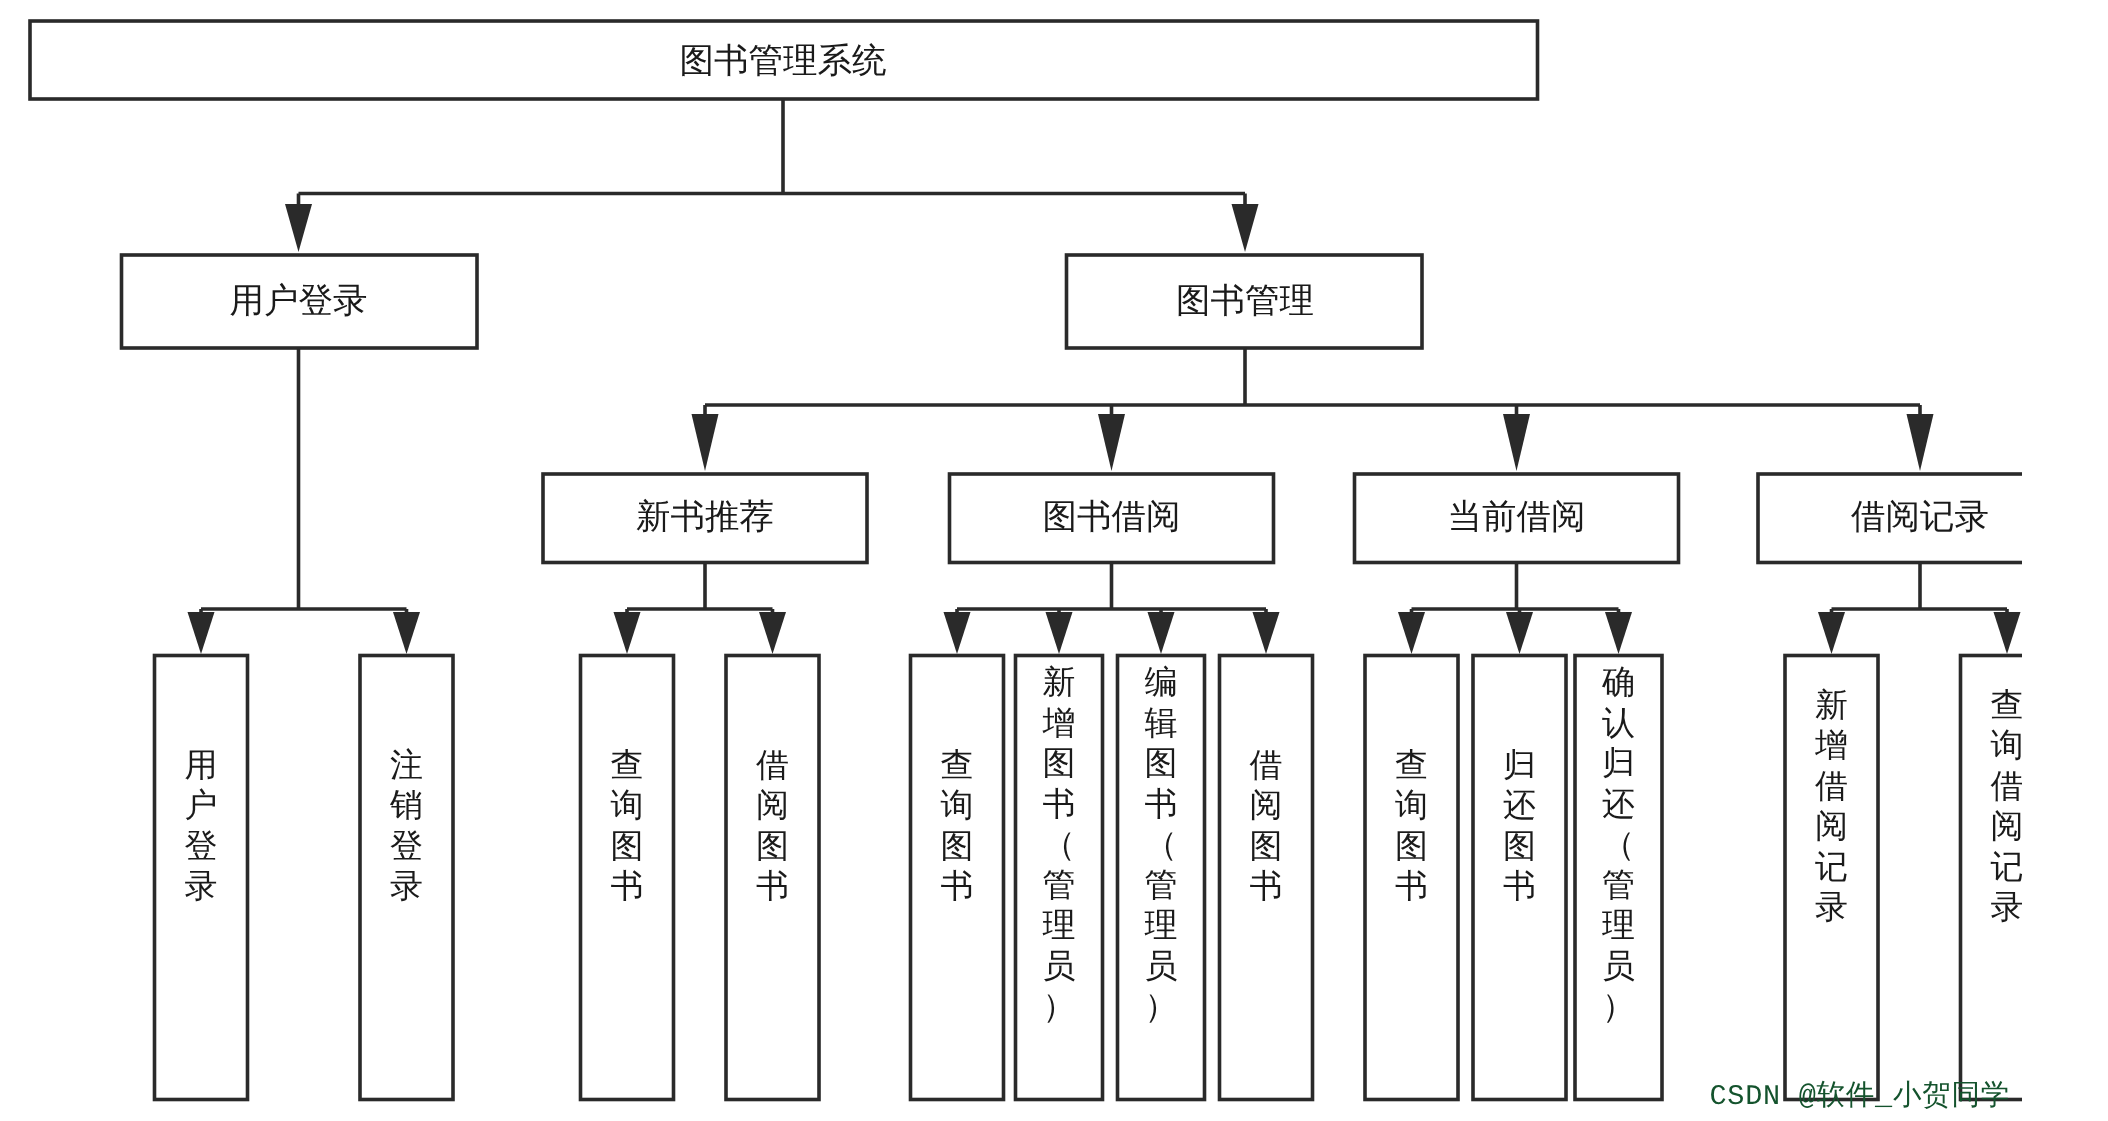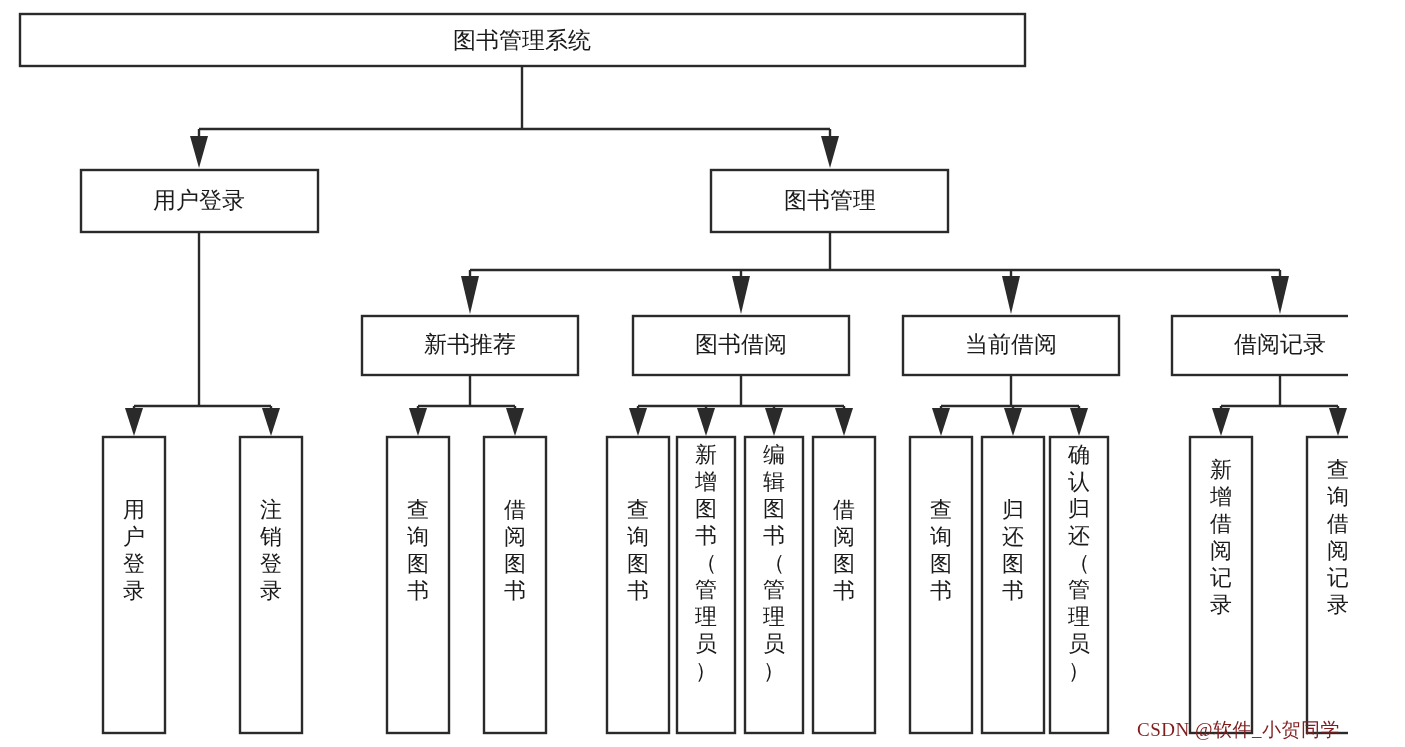--- a/index.html
+++ b/index.html
@@ -49,23 +49,23 @@
   .node-label-v {
     font-family: "Liberation Sans", "DejaVu Sans", sans-serif;
     font-size: 22px;
     fill: #1a1a1a;
     text-anchor: middle;
   }
   .watermark {
     position: absolute;
     right: 8px;
     bottom: 4px;
-    font-family: Liberation Serif, serif;
+    font-family: Liberation Mono, monospace;
     font-size: 19px;
-    color: #7f1d1d;
+    color: #14532d;
     white-space: nowrap;
     letter-spacing: 0.5px;
     user-select: none;
   }
 </style>
 </head>
 <body>
 
 <div id="stage">
 

